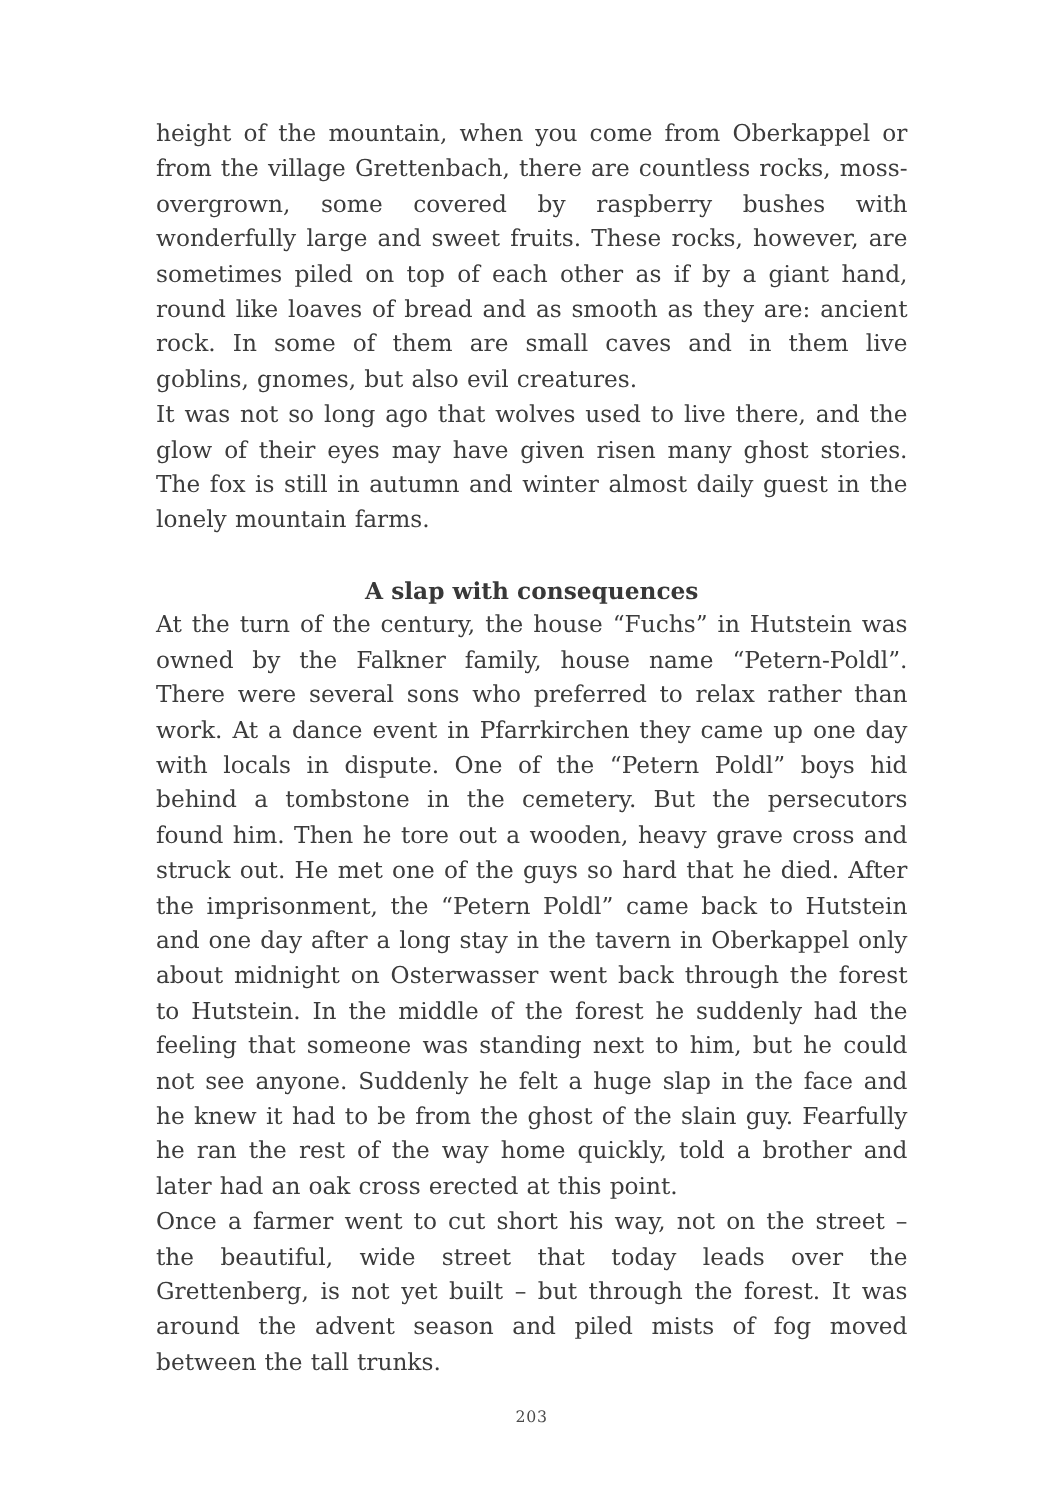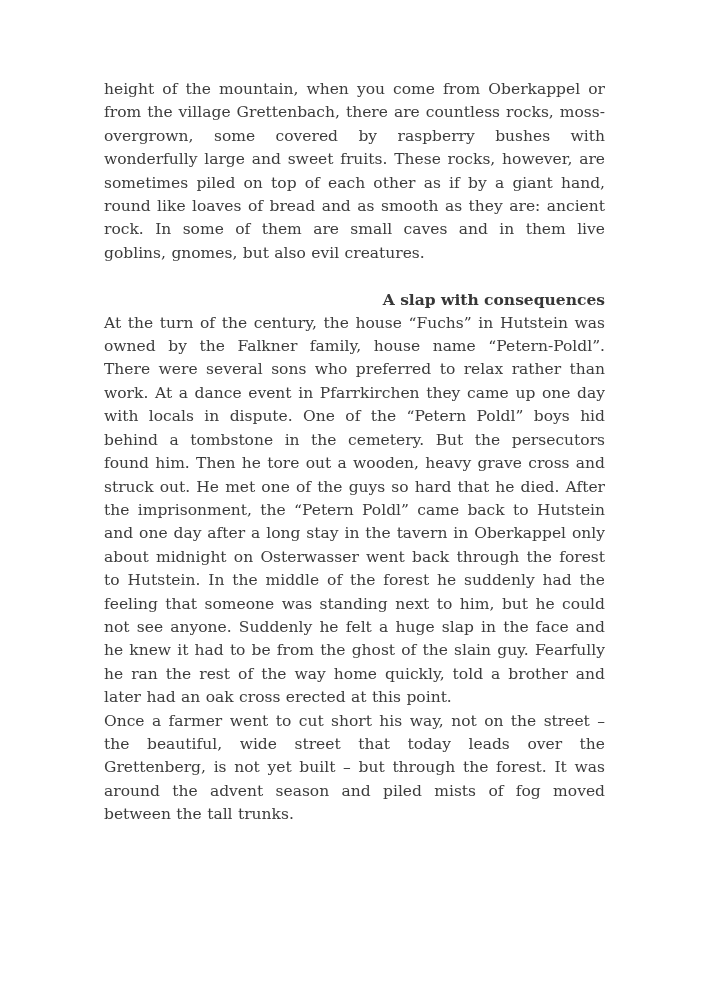--- a/index.html
+++ b/index.html
@@ -31,37 +31,39 @@
       text-align: justify;
       text-justify: inter-word;
       word-spacing: 0.5px;
     }
     .heading {
       margin: 23px 0 0 0;
       font-size: 15.5px;
       line-height: 23.4px;
       font-weight: bold;
       color: #383838;
-      text-align: right;
+      text-align: center;
     }
     .page-number {
       position: absolute;
       left: 0;
       top: 938px;
       width: 709px;
       text-align: center;
       font-size: 10.5px;
       line-height: 14px;
       color: #4a4a4a;
       letter-spacing: 0.5px;
     }
   </style>
 </head>
 <body>
 
 <div class="page">
   <div class="content">
     <p class="para">height of the mountain, when you come from Oberkappel or from the village Grettenbach, there are countless rocks, moss-overgrown, some covered by raspberry bushes with wonderfully large and sweet fruits. These rocks, however, are sometimes piled on top of each other as if by a giant hand, round like loaves of bread and as smooth as they are: ancient rock. In some of them are small caves and in them live goblins, gnomes, but also evil creatures.</p>
+    <p class="para">It was not so long ago that wolves used to live there, and the glow of their eyes may have given risen many ghost stories. The fox is still in autumn and winter almost daily guest in the lonely mountain farms.</p>
     <h2 class="heading">A slap with consequences</h2>
     <p class="para">At the turn of the century, the house “Fuchs” in Hutstein was owned by the Falkner family, house name “Petern-Poldl”. There were several sons who preferred to relax rather than work. At a dance event in Pfarrkirchen they came up one day with locals in dispute. One of the “Petern Poldl” boys hid behind a tombstone in the cemetery. But the persecutors found him. Then he tore out a wooden, heavy grave cross and struck out. He met one of the guys so hard that he died. After the imprisonment, the “Petern Poldl” came back to Hutstein and one day after a long stay in the tavern in Oberkappel only about midnight on Osterwasser went back through the forest to Hutstein. In the middle of the forest he suddenly had the feeling that someone was standing next to him, but he could not see anyone. Suddenly he felt a huge slap in the face and he knew it had to be from the ghost of the slain guy. Fearfully he ran the rest of the way home quickly, told a brother and later had an oak cross erected at this point.</p>
     <p class="para">Once a farmer went to cut short his way, not on the street – the beautiful, wide street that today leads over the Grettenberg, is not yet built – but through the forest. It was around the advent season and piled mists of fog moved between the tall trunks.</p>
   </div>
+  <div class="page-number">203</div>
 </div>
 
 </body></html>

